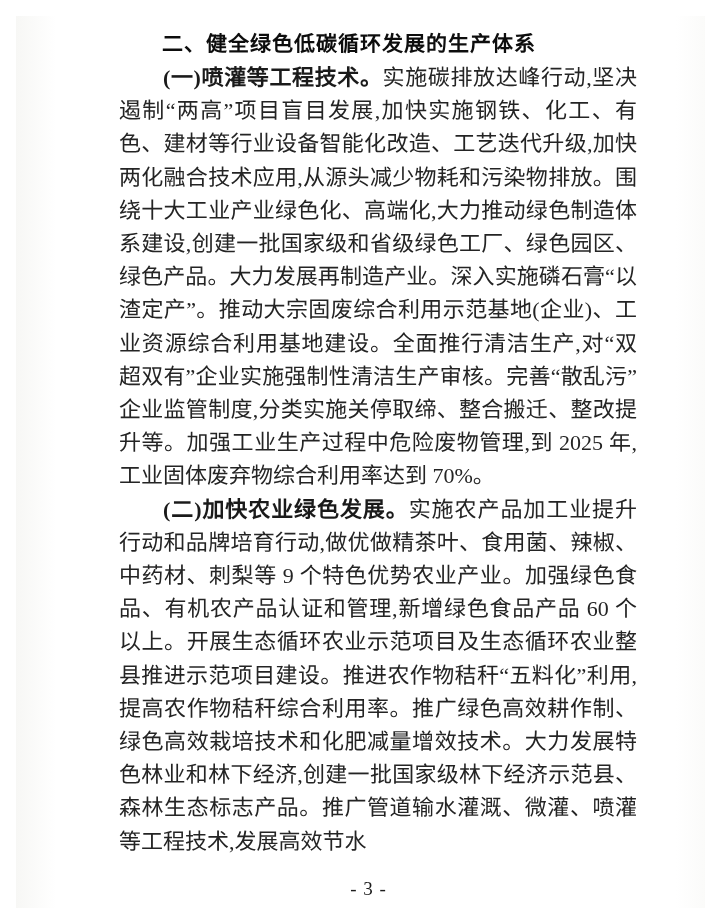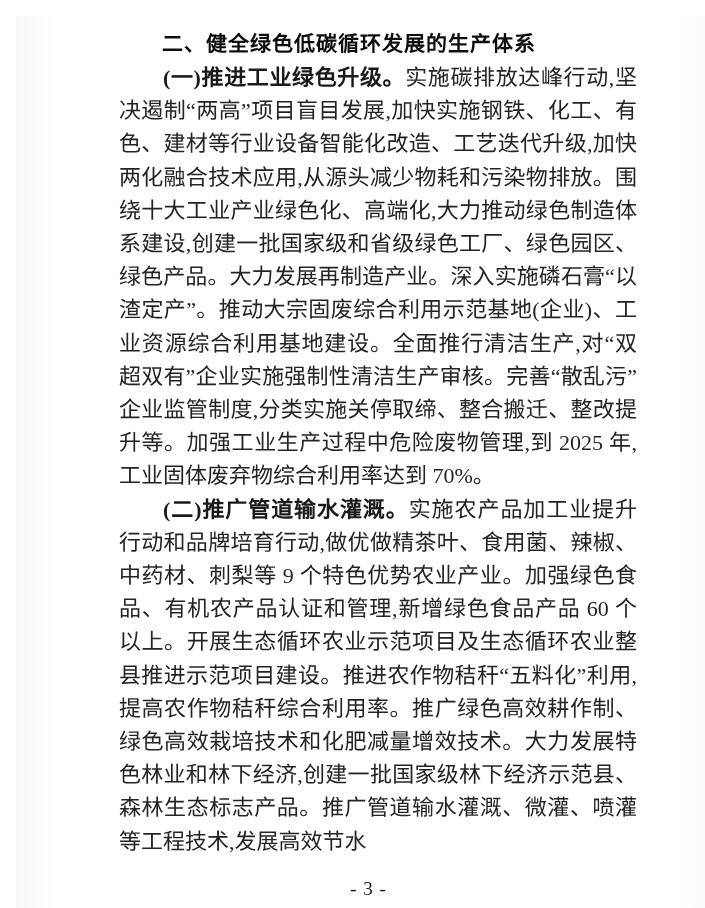--- a/index.html
+++ b/index.html
@@ -57,19 +57,19 @@
     letter-spacing: 1px;
   }
 </style>
 </head>
 <body>
 
 <div class="page">
   <div class="text-block">
     <h1 class="section-heading">二、健全绿色低碳循环发展的生产体系</h1>
 
-    <p class="para"><span class="lead">(一)推进工业绿色升级。</span><span>实施碳排放达峰行动,坚决遏制“两高”项目盲目发展,加快实施钢铁、化工、有色、建材等行业设备智能化改造、工艺迭代升级,加快两化融合技术应用,从源头减少物耗和污染物排放。围绕十大工业产业绿色化、高端化,大力推动绿色制造体系建设,创建一批国家级和省级绿色工厂、绿色园区、绿色产品。大力发展再制造产业。深入实施磷石膏“以渣定产”。推动大宗固废综合利用示范基地(企业)、工业资源综合利用基地建设。全面推行清洁生产,对“双超双有”企业实施强制性清洁生产审核。完善“散乱污”企业监管制度,分类实施关停取缔、整合搬迁、整改提升等。加强工业生产过程中危险废物管理,到 2025 年,工业固体废弃物综合利用率达到 70%。</span></p>
+    <p class="para"><span class="lead">(一)喷灌等工程技术。</span><span>实施碳排放达峰行动,坚决遏制“两高”项目盲目发展,加快实施钢铁、化工、有色、建材等行业设备智能化改造、工艺迭代升级,加快两化融合技术应用,从源头减少物耗和污染物排放。围绕十大工业产业绿色化、高端化,大力推动绿色制造体系建设,创建一批国家级和省级绿色工厂、绿色园区、绿色产品。大力发展再制造产业。深入实施磷石膏“以渣定产”。推动大宗固废综合利用示范基地(企业)、工业资源综合利用基地建设。全面推行清洁生产,对“双超双有”企业实施强制性清洁生产审核。完善“散乱污”企业监管制度,分类实施关停取缔、整合搬迁、整改提升等。加强工业生产过程中危险废物管理,到 2025 年,工业固体废弃物综合利用率达到 70%。</span></p>
 
-    <p class="para"><span class="lead">(二)推广管道输水灌溉。</span><span>实施农产品加工业提升行动和品牌培育行动,做优做精茶叶、食用菌、辣椒、中药材、刺梨等 9 个特色优势农业产业。加强绿色食品、有机农产品认证和管理,新增绿色食品产品 60 个以上。开展生态循环农业示范项目及生态循环农业整县推进示范项目建设。推进农作物秸秆“五料化”利用,提高农作物秸秆综合利用率。推广绿色高效耕作制、绿色高效栽培技术和化肥减量增效技术。大力发展特色林业和林下经济,创建一批国家级林下经济示范县、森林生态标志产品。推广管道输水灌溉、微灌、喷灌等工程技术,发展高效节水</span></p>
+    <p class="para"><span class="lead">(二)加快农业绿色发展。</span><span>实施农产品加工业提升行动和品牌培育行动,做优做精茶叶、食用菌、辣椒、中药材、刺梨等 9 个特色优势农业产业。加强绿色食品、有机农产品认证和管理,新增绿色食品产品 60 个以上。开展生态循环农业示范项目及生态循环农业整县推进示范项目建设。推进农作物秸秆“五料化”利用,提高农作物秸秆综合利用率。推广绿色高效耕作制、绿色高效栽培技术和化肥减量增效技术。大力发展特色林业和林下经济,创建一批国家级林下经济示范县、森林生态标志产品。推广管道输水灌溉、微灌、喷灌等工程技术,发展高效节水</span></p>
   </div>
 
   <div class="page-footer">- 3 -</div>
 </div>
 
 </body></html>

